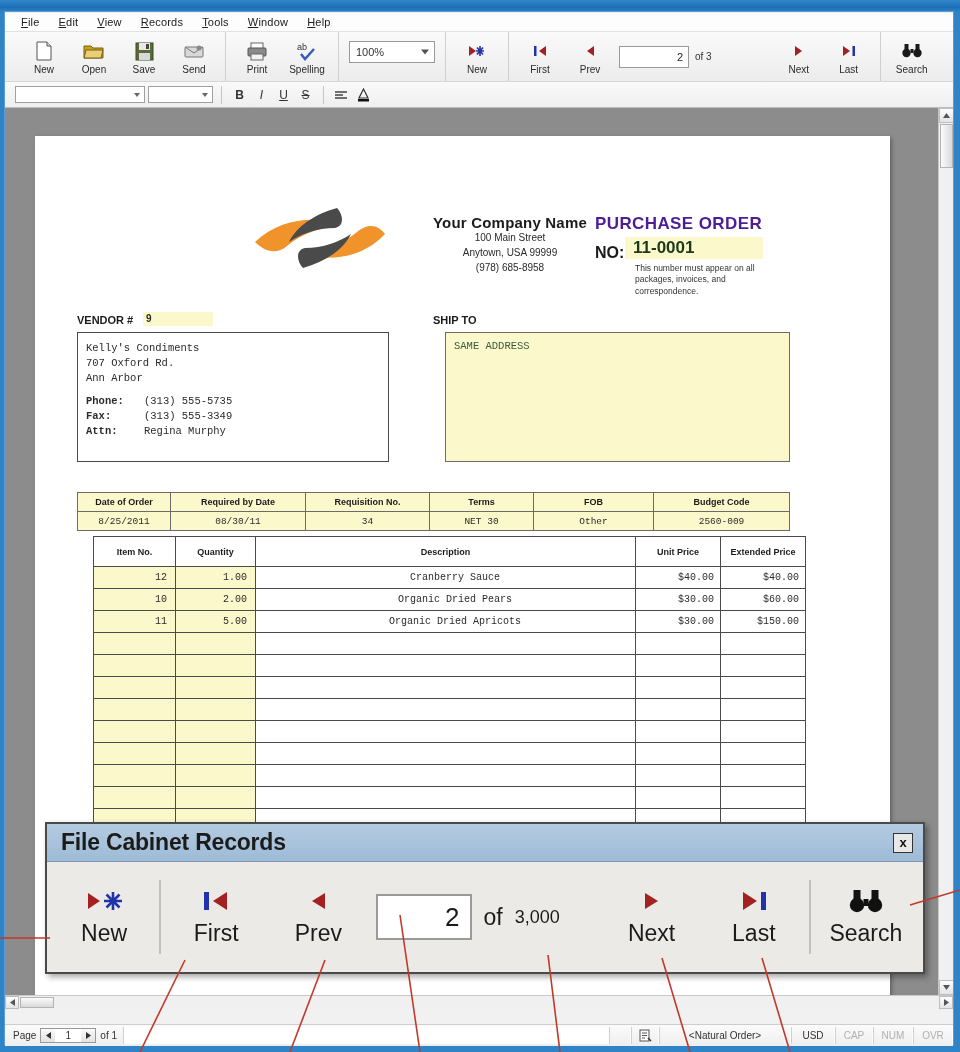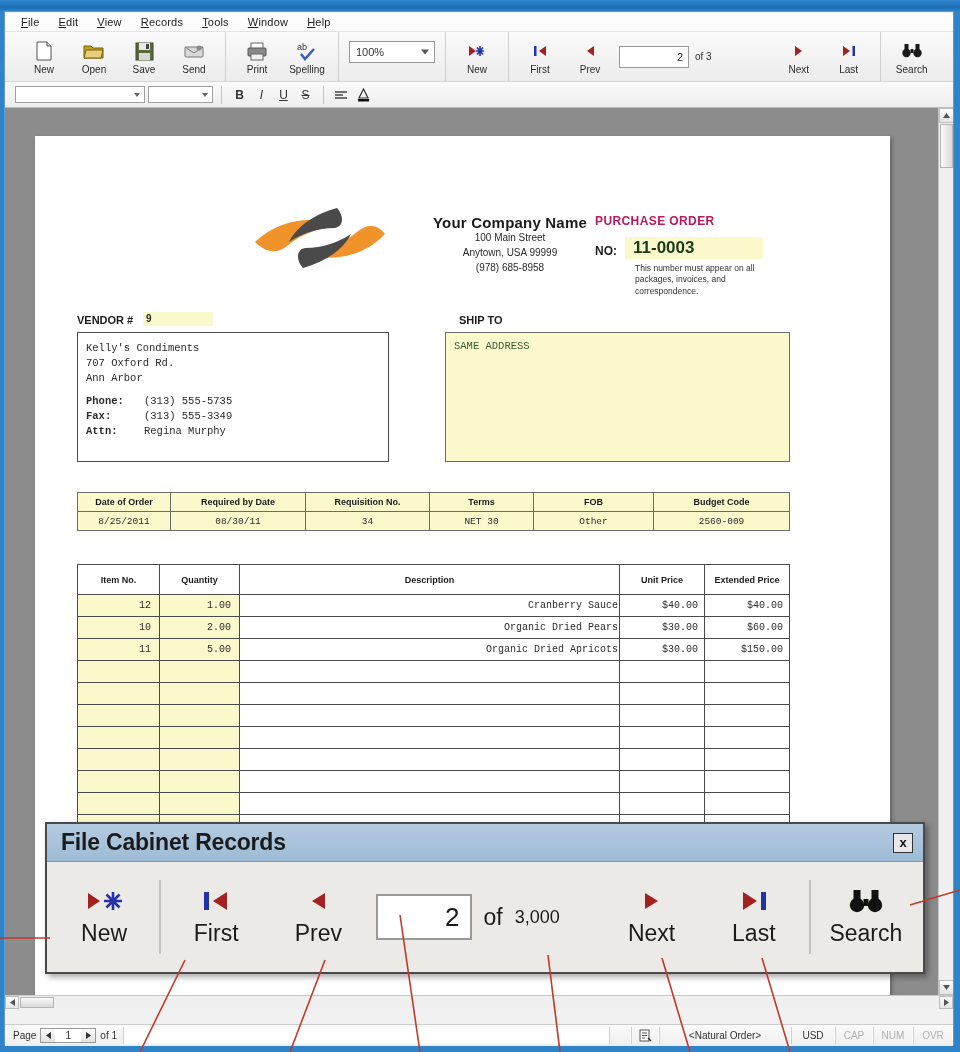--- a/index.html
+++ b/index.html
@@ -148,45 +148,45 @@
     position: absolute; left: 330px; top: 78px; width: 290px; text-align: center;
     font-size: 15px; font-weight: bold; color: #1b1b1b; letter-spacing: .2px;
   }
   .co-line {
     position: absolute; left: 330px; width: 290px; text-align: center;
     font-size: 10px; color: #2a2a2a;
   }
   .co-l1 { top: 96px; text-align: center; } .co-l2 { top: 111px; } .co-l3 { top: 126px; }
 
   .po-title {
-    position: absolute; left: 560px; top: 78px; font-size: 12px;
-    font-weight: bold; color: #be185d; letter-spacing: .4px;
+    position: absolute; left: 560px; top: 78px; font-size: 17px;
+    font-weight: bold; color: #4c1d95; letter-spacing: .4px;
   }
   .po-no-lbl {
-    position: absolute; left: 560px; top: 108px; font-size: 12px;
+    position: absolute; left: 560px; top: 108px; font-size: 16px;
     font-weight: bold; color: #1b1b1b;
   }
   .po-no-val {
     position: absolute; left: 590px; top: 101px; width: 138px; height: 22px;
     background: #fbf8cc; font-size: 17px; font-weight: bold; color: #1b3a1b;
     padding-left: 8px; line-height: 22px;
   }
   .po-note {
     position: absolute; left: 600px; top: 127px; width: 150px;
     font-size: 8.5px; color: #333; line-height: 1.35;
   }
 
   .sec-lbl { position: absolute; font-size: 11px; font-weight: bold; color: #1b1b1b; }
   .vendor-lbl { left: 42px; top: 178px; }
   .vendor-num {
     position: absolute; left: 108px; top: 176px; width: 70px; height: 14px;
     background: #fbf8cc; font-size: 10px; color: #2a2a2a; padding-left: 3px;
     font-weight: bold; line-height: 14px;
   }
-  .shipto-lbl { left: 424px; top: 178px; }
+  .shipto-lbl { left: 398px; top: 178px; }
 
   .vendor-box {
     position: absolute; left: 42px; top: 196px; width: 312px; height: 130px;
     border: 1.5px solid #4a4a4a; background: #fff;
     font-family: "Liberation Mono", monospace; font-size: 10.5px; color: #2b2b2b;
     padding: 8px 0 0 8px;
   }
   .vendor-box .ln { line-height: 15px; white-space: pre; }
   .vendor-box .kv { display: flex; }
   .vendor-box .k { display: inline-block; width: 58px; font-weight: bold; }
@@ -208,32 +208,32 @@
     font-family: "Liberation Sans", sans-serif;
   }
   .oi th { background: #fbf8cc; font-weight: bold; color: #1b1b1b; font-size: 9px; }
   .oi td {
     background: #fbf8cc; color: #2b2b2b;
     font-family: "Liberation Mono", monospace; font-size: 9.5px;
   }
 
   
   .li {
-    position: absolute; left: 42px; top: 400px; width: 713px;
-    border-collapse: collapse; font-size: 9px; margin-top: 28px;
+    position: absolute; left: 58px; top: 400px; width: 713px;
+    border-collapse: collapse; font-size: 9px;
   }
   .li th, .li td { border: 1px solid #4a4a4a; height: 22px; }
   .li th { font-weight: bold; color: #1b1b1b; background: #fff; font-size: 9px; }
   .li .hrow th { height: 30px; }
   .li td.num {
     background: #fbf8cc; text-align: right; padding-right: 8px;
     font-family: "Liberation Mono", monospace; font-size: 10px; color: #2b2b2b;
   }
   .li td.desc {
-    text-align: right; padding-left: 20px;
+    text-align: center; padding-left: 20px;
     font-family: "Liberation Mono", monospace; font-size: 10px; color: #2b2b2b;
   }
   .li td.price {
     text-align: right; padding-right: 6px;
     font-family: "Liberation Mono", monospace; font-size: 10px; color: #2b2b2b;
   }
   .col-item { width: 82px; } .col-qty { width: 80px; }
   .col-up { width: 85px; } .col-ep { width: 85px; }
 
   
@@ -500,21 +500,21 @@
           </svg>
         </div>
 
         <div class="co-name">Your Company Name</div>
         <div class="co-line co-l1">100 Main Street</div>
         <div class="co-line co-l2">Anytown, USA 99999</div>
         <div class="co-line co-l3">(978) 685-8958</div>
 
         <div class="po-title">PURCHASE ORDER</div>
         <div class="po-no-lbl">NO:</div>
-        <div class="po-no-val">11-0003</div>
+        <div class="po-no-val">11-0001</div>
         <div class="po-note">This number must appear on all packages, invoices, and correspondence.</div>
 
         <div class="sec-lbl vendor-lbl">VENDOR #</div>
         <div class="vendor-num">9</div>
         <div class="sec-lbl shipto-lbl">SHIP TO</div>
 
         <div class="vendor-box">
           <div class="ln">Kelly's Condiments</div>
           <div class="ln">707 Oxford Rd.</div>
           <div class="ln">Ann Arbor</div>

